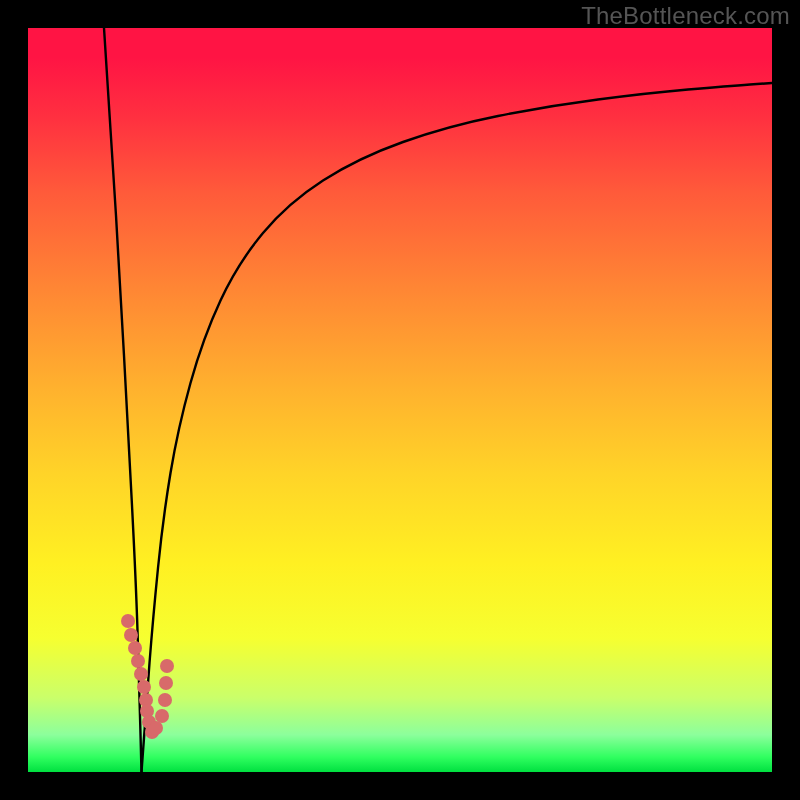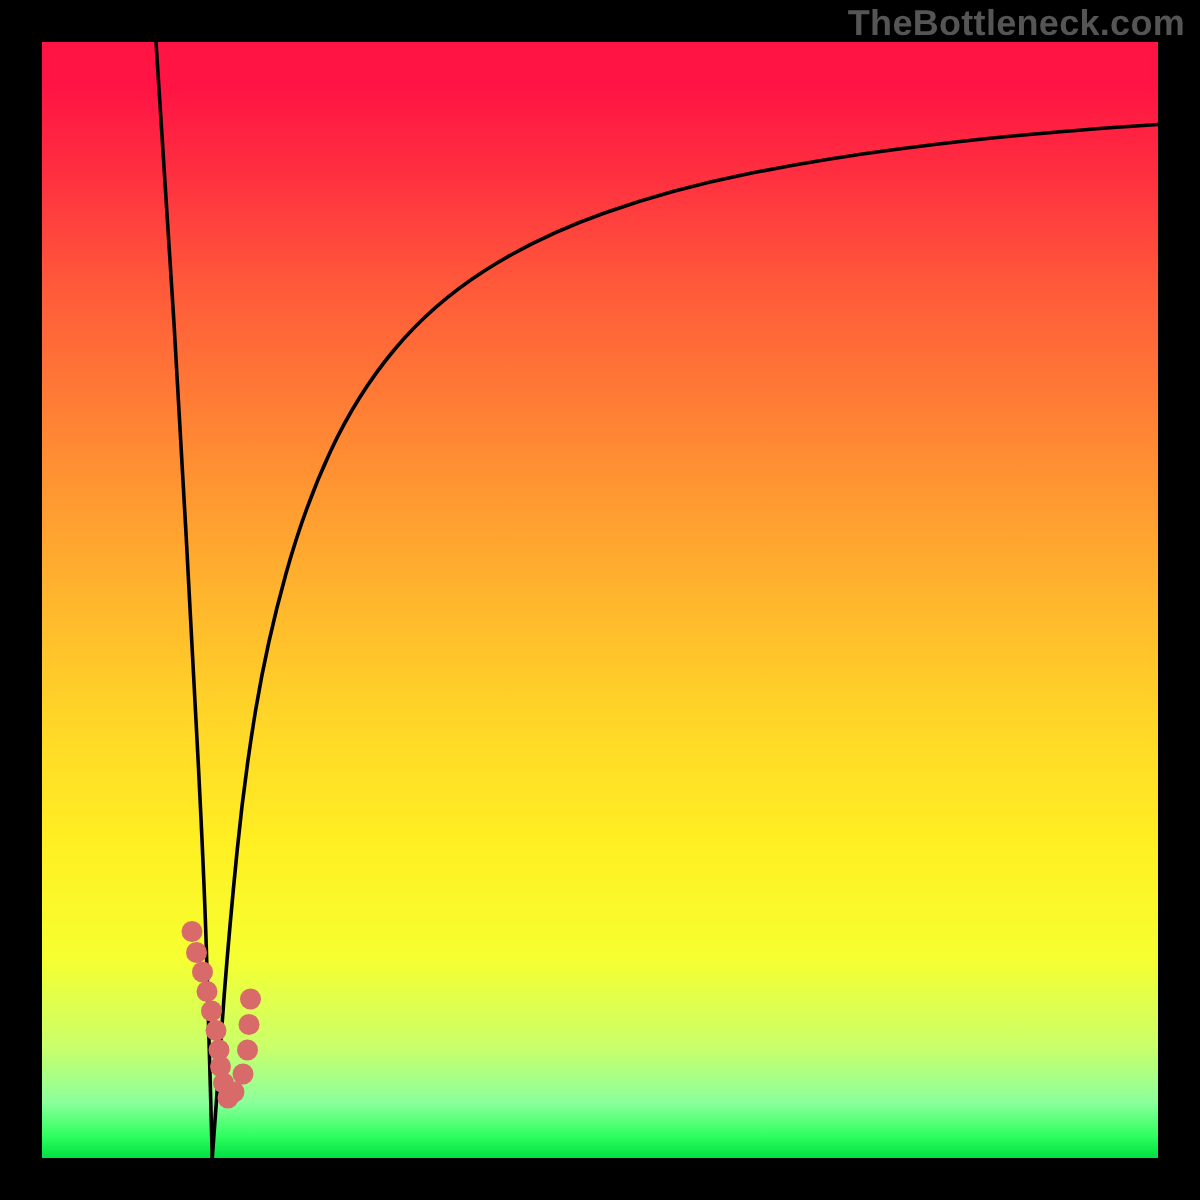--- a/index.html
+++ b/index.html
@@ -49,21 +49,21 @@
       #30ff60 98%,
       #00e040 100%
     );
   }
   .watermark {
     position: absolute;
     top: 2px;
     right: 10px;
     color: #555;
     font-size: 24px;
-    font-weight: 700;
+    font-weight: 400;
     letter-spacing: 0.2px;
     user-select: none;
   }
   svg.curves {
     position: absolute;
     top: 0;
     left: 0;
   }
 </style>
 </head>

